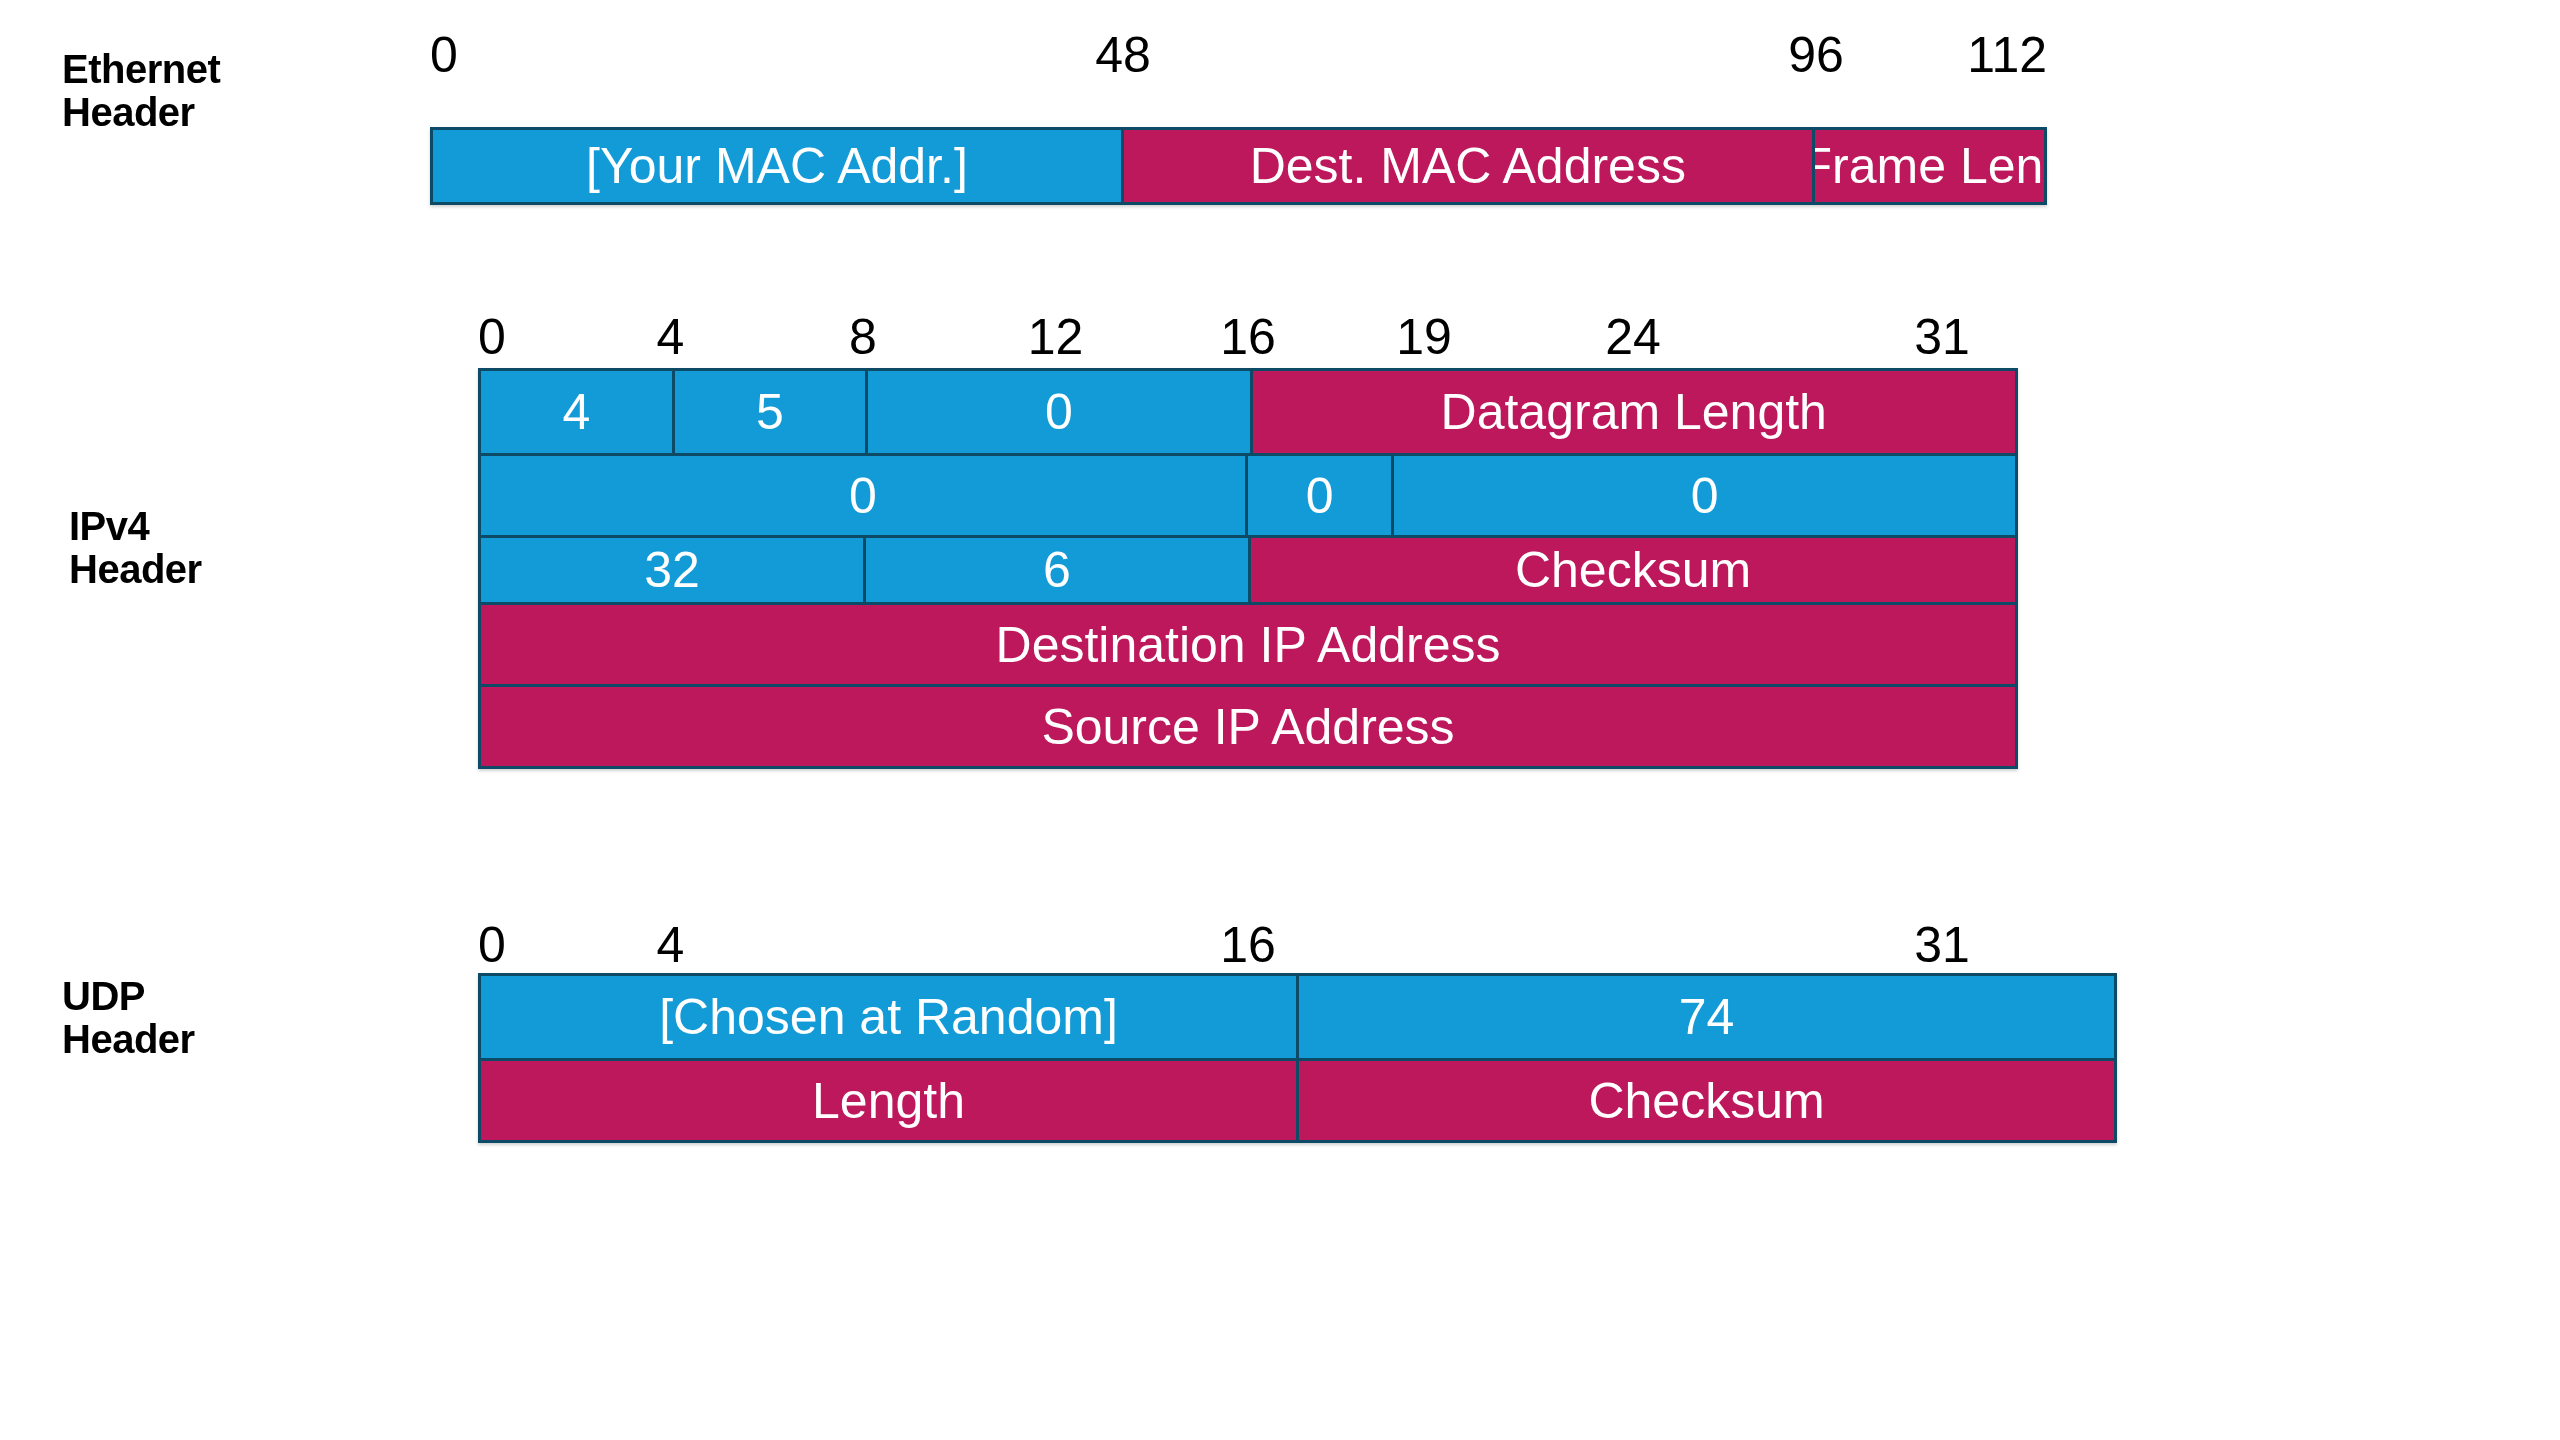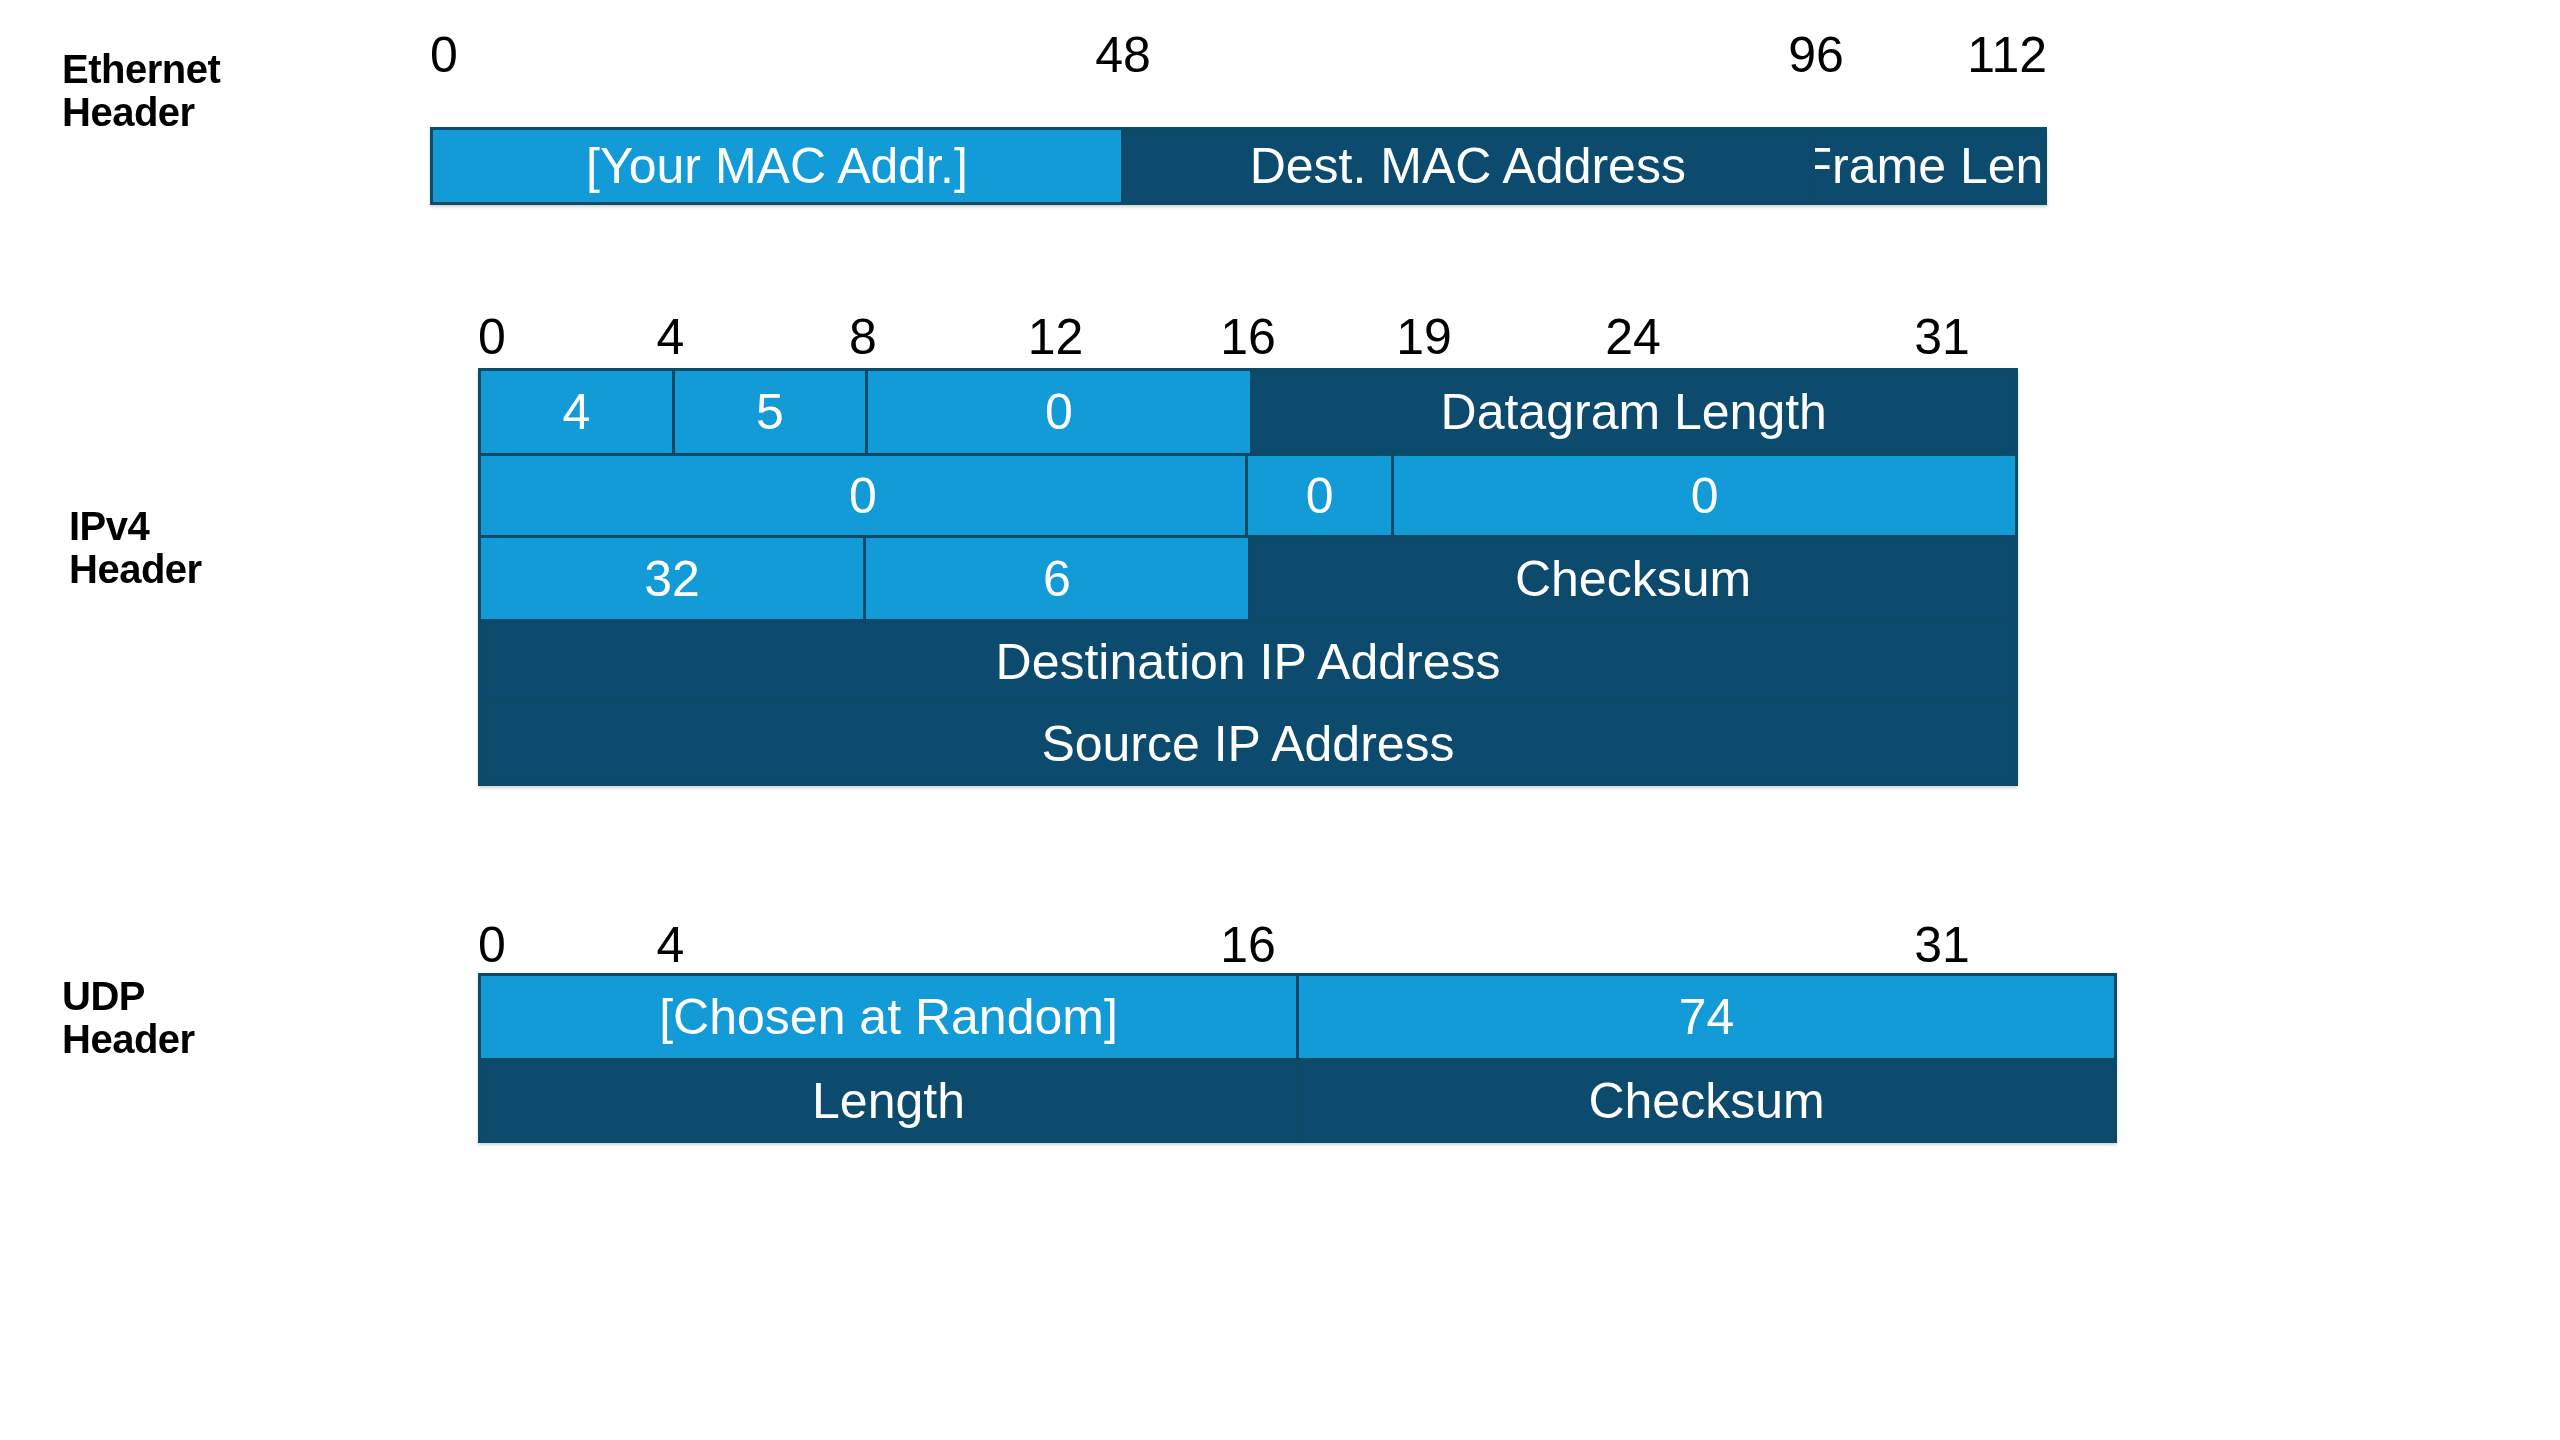--- a/index.html
+++ b/index.html
@@ -69,21 +69,21 @@
     font-size: 50px;
     line-height: 1;
     overflow: hidden;
     white-space: nowrap;
     font-family: "Liberation Sans", sans-serif;
   }
   .cell + .cell {
     border-left: 3px solid #0d4a66;
   }
   .cell.light { background: #139bd7; }
-  .cell.dark  { background: #0c4a6e; }
+  .cell.dark  { background: #be185d; }
 </style>
 </head>
 <body>
 
 <div id="diagram-root">
     <div class="section-label" style="left: 62px; top: 48px;">Ethernet
 Header</div>
     <div class="ruler" style="left: 430px; top: 18px; width: 1617px;">
       <span class="tick t-start" style="left: 0px;">0</span>
       <span class="tick t-mid" style="left: 693px;">48</span>
@@ -114,21 +114,21 @@
         <div class="cell light" style="flex: 4 0 0px; height: 100%;">4</div>
         <div class="cell light" style="flex: 4 0 0px; height: 100%;">5</div>
         <div class="cell light" style="flex: 8 0 0px; height: 100%;">0</div>
         <div class="cell dark" style="flex: 16 0 0px; height: 100%;">Datagram Length</div>
       </div>
       <div class="prow" style="height: 82px;">
         <div class="cell light" style="flex: 16 0 0px; height: 100%;">0</div>
         <div class="cell light" style="flex: 3 0 0px; height: 100%;">0</div>
         <div class="cell light" style="flex: 13 0 0px; height: 100%;">0</div>
       </div>
-      <div class="prow" style="height: 84px;">
+      <div class="prow" style="height: 67px;">
         <div class="cell light" style="flex: 8 0 0px; height: 100%;">32</div>
         <div class="cell light" style="flex: 8 0 0px; height: 100%;">6</div>
         <div class="cell dark" style="flex: 16 0 0px; height: 100%;">Checksum</div>
       </div>
       <div class="prow" style="height: 82px;">
         <div class="cell dark" style="flex: 32 0 0px; height: 100%;">Destination IP Address</div>
       </div>
       <div class="prow" style="height: 82px;">
         <div class="cell dark" style="flex: 32 0 0px; height: 100%;">Source IP Address</div>
       </div>

